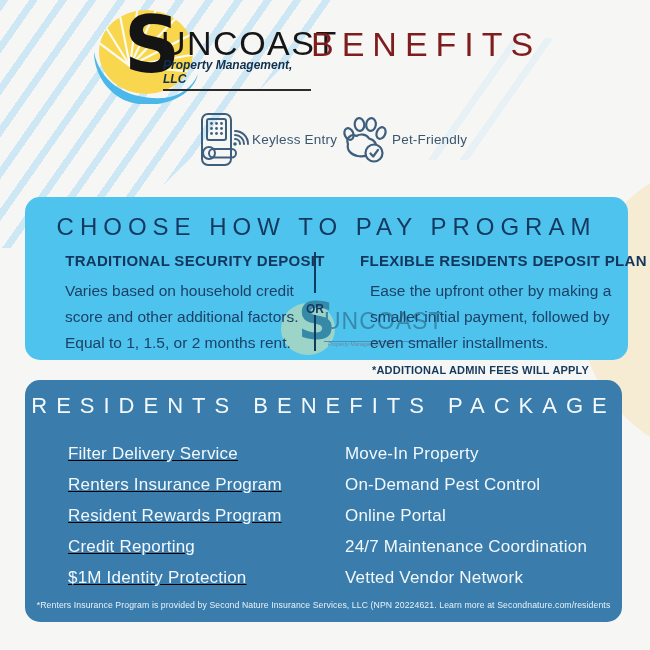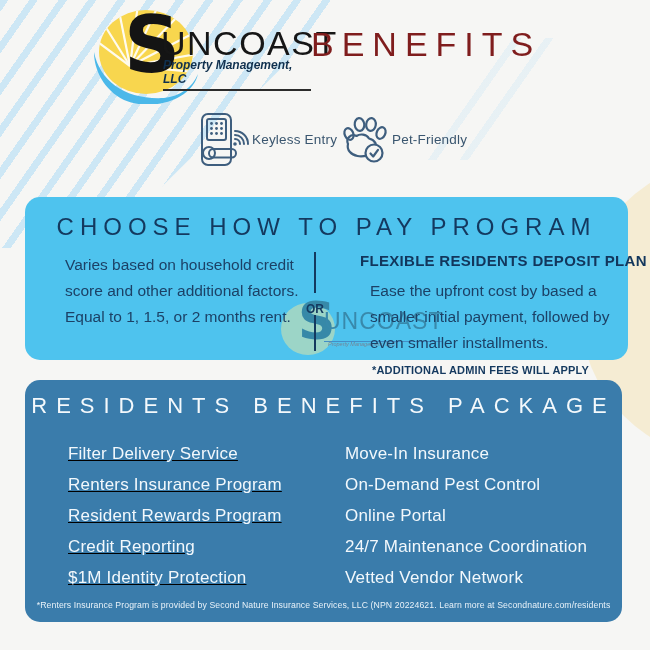--- a/index.html
+++ b/index.html
@@ -199,47 +199,48 @@
       <div class="wm-tagline">Property Management, LLC</div>
     </div>
 
     <div class="pay-title">CHOOSE HOW TO PAY PROGRAM</div>
 
     <div class="divider-seg top"></div>
     <div class="or-label">OR</div>
     <div class="divider-seg bottom"></div>
 
     <div class="pay-col left">
+      <div class="pay-subhead">TRADITIONAL SECURITY DEPOSIT</div>
       <div class="pay-line">Varies based on household credit</div>
       <div class="pay-line">score and other additional factors.</div>
       <div class="pay-line">Equal to 1, 1.5, or 2 months rent.</div>
     </div>
 
     <div class="pay-col right">
       <div class="pay-subhead">FLEXIBLE RESIDENTS DEPOSIT PLAN</div>
-      <div class="pay-line">Ease the upfront cost by based a</div>
+      <div class="pay-line">Ease the upfront other by making a</div>
       <div class="pay-line">smaller initial payment, followed by</div>
       <div class="pay-line">even smaller installments.</div>
       <div class="pay-note">*ADDITIONAL ADMIN FEES WILL APPLY</div>
     </div>
   </div>
 
   <div class="benefits-card">
     <div class="benefits-title">RESIDENTS BENEFITS PACKAGE</div>
 
     <div class="benefits-col left">
       <div class="benefit-item">Filter Delivery Service</div>
       <div class="benefit-item">Renters Insurance Program</div>
       <div class="benefit-item">Resident Rewards Program</div>
       <div class="benefit-item">Credit Reporting</div>
       <div class="benefit-item">$1M Identity Protection</div>
     </div>
 
     <div class="benefits-col right">
-      <div class="benefit-item">Move-In Insurance</div>
+      <div class="benefit-item">Move-In Property</div>
       <div class="benefit-item">On-Demand Pest Control</div>
       <div class="benefit-item">Online Portal</div>
       <div class="benefit-item">24/7 Maintenance Coordination</div>
       <div class="benefit-item">Vetted Vendor Network</div>
     </div>
 
     <div class="benefits-footnote">*Renters Insurance Program is provided by Second Nature Insurance Services, LLC (NPN 20224621. Learn more at Secondnature.com/residents</div>
   </div>
 
 </div>

